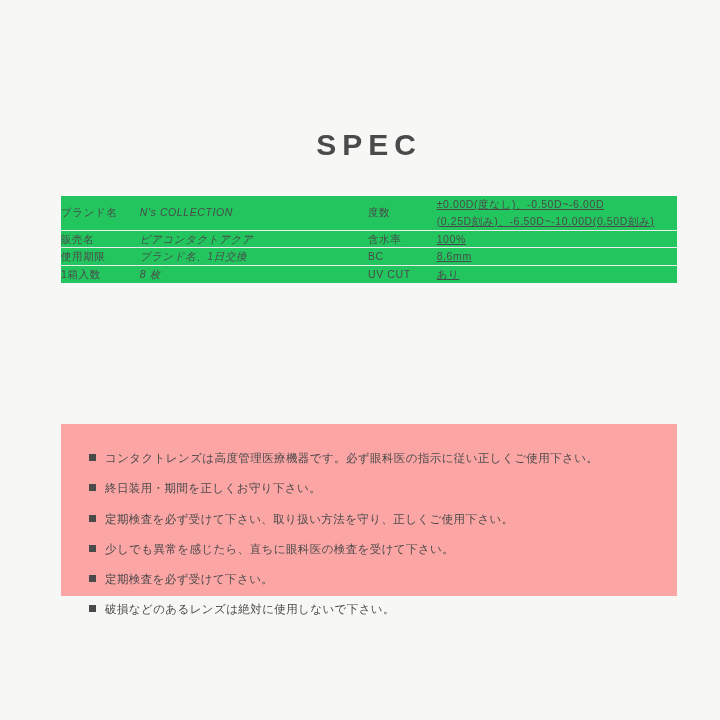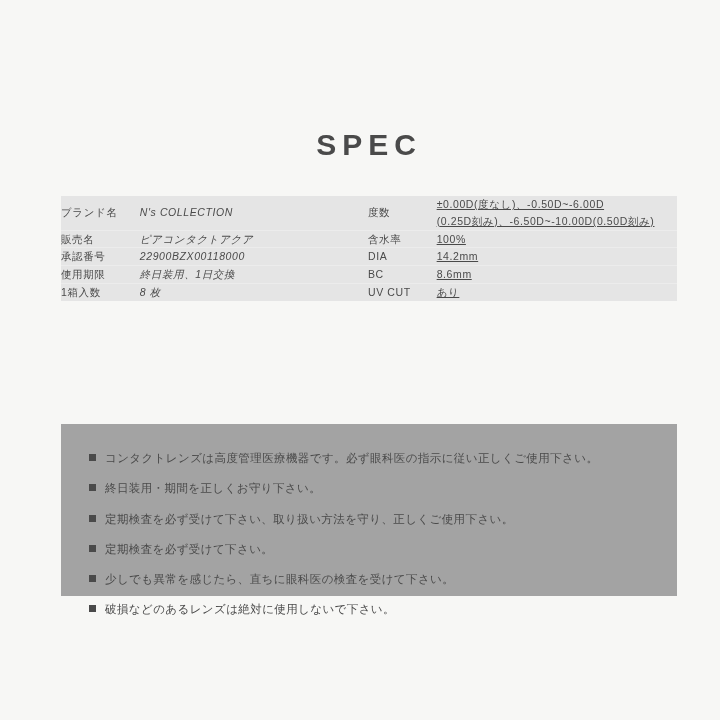--- a/index.html
+++ b/index.html
@@ -29,21 +29,21 @@
     font-weight: bold;
     padding-top: 128px;
     margin: 0;
     font-family: "Liberation Sans", sans-serif;
   }
   .spec-table {
     position: absolute;
     left: 52px;
     top: 196px;
     width: 616px;
-    background: #e5e5e5;
+    background: #22c55e;
     border-collapse: collapse;
     table-layout: fixed;
   }
   .spec-table tr {
     border-bottom: 1px solid #ececec;
   }
   .spec-table tr:last-child {
     border-bottom: none;
   }
   .spec-table td {
@@ -70,21 +70,21 @@
   .val-r { width: 238px; text-decoration: underline; }
   .val .sub {
     display: block;
   }
   .notes {
     position: absolute;
     left: 52px;
     top: 424px;
     width: 616px;
     height: 172px;
-    background: #a3a3a3;
+    background: #fca5a5;
     box-sizing: border-box;
     padding: 26px 0 0 28px;
   }
   .note-item {
     font-size: 11.5px;
     color: #4a4a4a;
     line-height: 1.5;
     margin-bottom: 13px;
     letter-spacing: 0.4px;
     display: flex;
@@ -118,28 +118,22 @@
           <span class="sub">(0.25D刻み)、-6.50D~-10.00D(0.50D刻み)</span>
         </td>
       </tr>
       <tr>
         <td class="lbl lbl-l">販売名</td>
         <td class="val val-l">ピアコンタクトアクア</td>
         <td class="lbl lbl-r">含水率</td>
         <td class="val val-r">100%</td>
       </tr>
       <tr>
-        <td class="lbl lbl-l">承認番号</td>
-        <td class="val val-l">22900BZX00118000</td>
-        <td class="lbl lbl-r">DIA</td>
-        <td class="val val-r">14.2mm</td>
-      </tr>
-      <tr>
         <td class="lbl lbl-l">使用期限</td>
-        <td class="val val-l">終日装用、1日交換</td>
+        <td class="val val-l">ブランド名、1日交換</td>
         <td class="lbl lbl-r">BC</td>
         <td class="val val-r">8.6mm</td>
       </tr>
       <tr>
         <td class="lbl lbl-l">1箱入数</td>
         <td class="val val-l">8 枚</td>
         <td class="lbl lbl-r">UV CUT</td>
         <td class="val val-r">あり</td>
       </tr>
     </tbody>
@@ -153,25 +147,25 @@
     <div class="note-item">
       <span class="note-bullet"></span>
       <span>終日装用・期間を正しくお守り下さい。</span>
     </div>
     <div class="note-item">
       <span class="note-bullet"></span>
       <span>定期検査を必ず受けて下さい、取り扱い方法を守り、正しくご使用下さい。</span>
     </div>
     <div class="note-item">
       <span class="note-bullet"></span>
-      <span>定期検査を必ず受けて下さい。</span>
+      <span>少しでも異常を感じたら、直ちに眼科医の検査を受けて下さい。</span>
     </div>
     <div class="note-item">
       <span class="note-bullet"></span>
-      <span>少しでも異常を感じたら、直ちに眼科医の検査を受けて下さい。</span>
+      <span>定期検査を必ず受けて下さい。</span>
     </div>
     <div class="note-item">
       <span class="note-bullet"></span>
       <span>破損などのあるレンズは絶対に使用しないで下さい。</span>
     </div>
   </div>
 
 </div>
 
 </body></html>

